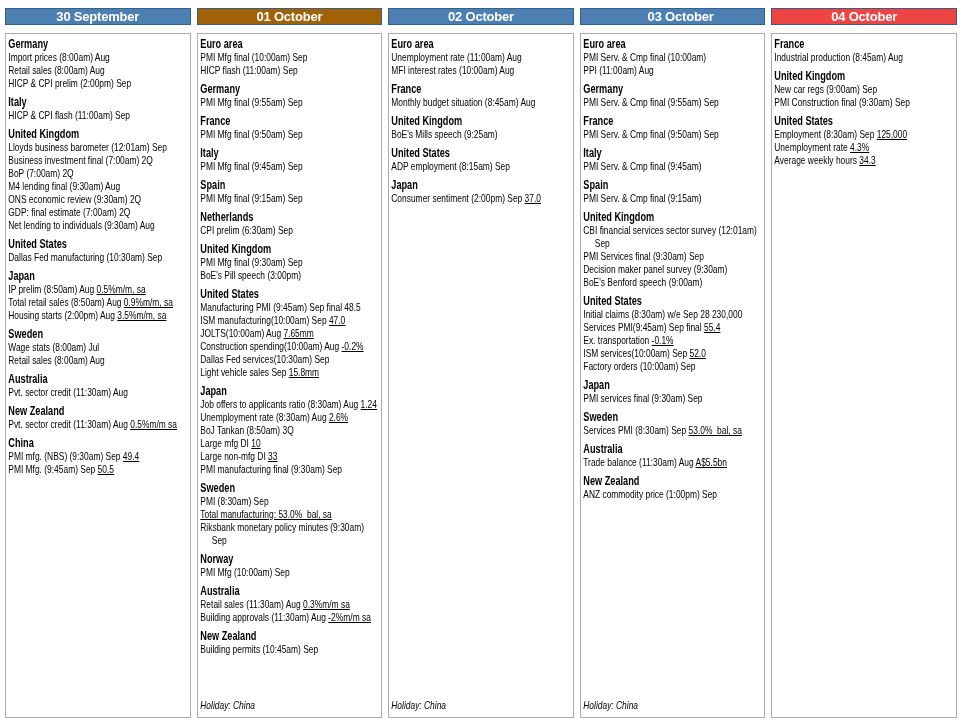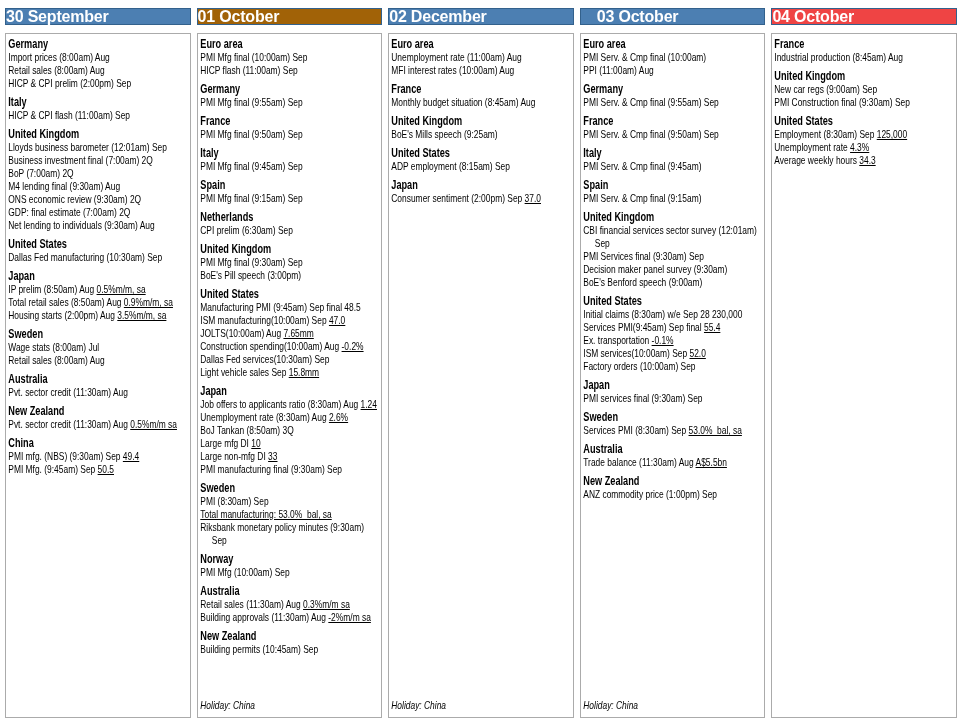--- a/index.html
+++ b/index.html
@@ -21,24 +21,24 @@
     flex: 1 1 0;
     min-width: 0;
     display: flex;
     flex-direction: column;
   }
   .col-header {
     background: #4C7FB2;
     border: 1px solid #33618C;
     color: #ffffff;
     font-weight: bold;
-    font-size: 16px;
+    font-size: 13px;
     height: 15px;
     line-height: 15px;
-    text-align: left;
+    text-align: center;
     letter-spacing: -0.2px;
   }
   .col-body {
     border: 1px solid #ABABAB;
     margin-top: 8px;
     height: 683px;
     overflow: hidden;
     background: #ffffff;
   }
   .col-inner {
@@ -207,21 +207,21 @@
           </div>
           <div class="section">
             <div class="country">New Zealand</div>
             <div class="item"><span class="txt">Building permits (10:45am) Sep</span></div>
           </div>
           <div class="holiday">Holiday: China</div>
         </div>
       </div>
     </div>
     <div class="col">
-      <div class="col-header" style="background: rgb(76, 127, 178);">02 December</div>
+      <div class="col-header" style="background: rgb(76, 127, 178);">02 October</div>
       <div class="col-body">
         <div class="col-inner">
           <div class="section">
             <div class="country">Euro area</div>
             <div class="item"><span class="txt">Unemployment rate (11:00am) Aug</span></div>
             <div class="item"><span class="txt">MFI interest rates (10:00am) Aug</span></div>
           </div>
           <div class="section">
             <div class="country">France</div>
             <div class="item"><span class="txt">Monthly budget situation (8:45am) Aug</span></div>

